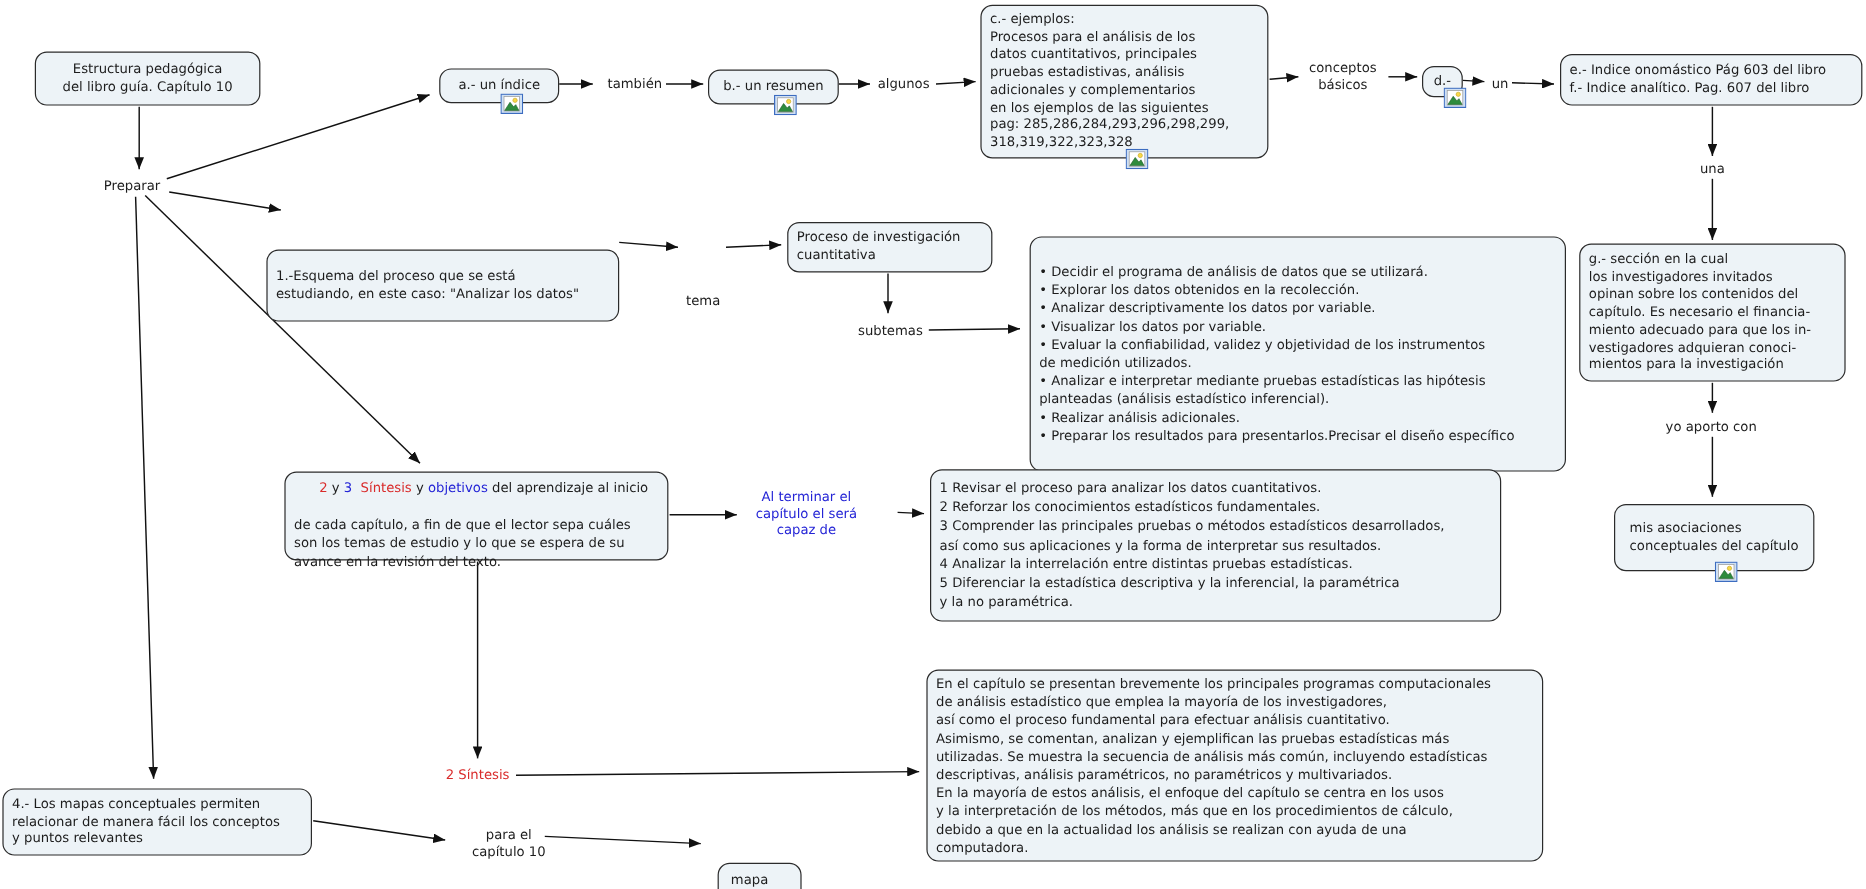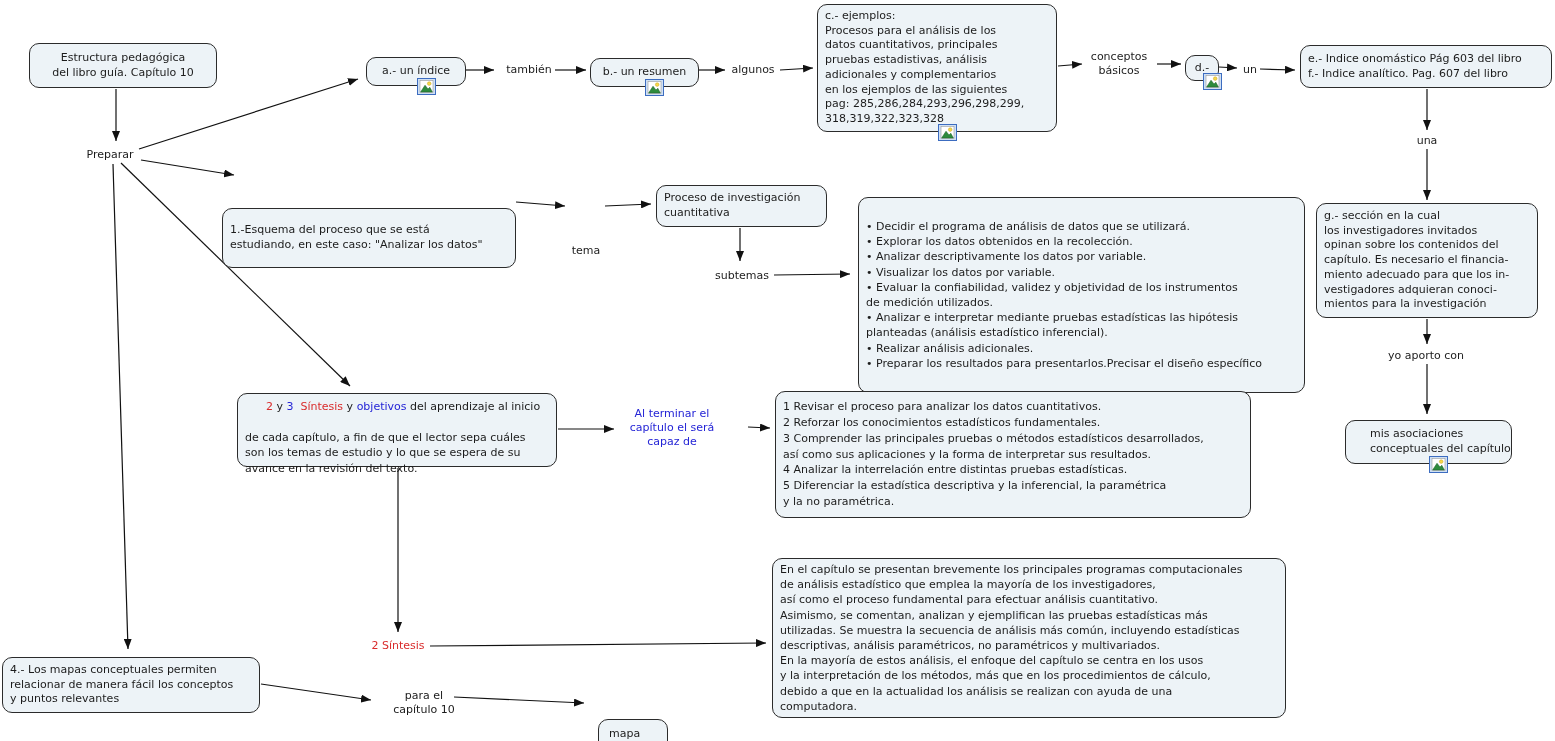--- a/index.html
+++ b/index.html
@@ -128,21 +128,21 @@
   <div class="node" style="left:1316px;top:203px;width:222px;height:115px;line-height:1.34;">
     <span>g.- sección en la cual
 los investigadores invitados
 opinan sobre los contenidos del
 capítulo. Es necesario el financia-
 miento adecuado para que los in-
 vestigadores adquieran conoci-
 mientos para la investigación</span>
   </div>
 
-  <div class="node" style="left:1345px;top:420px;width:167px;height:44px;padding-left:24px;">
+  <div class="node" style="left:1345px;top:420px;width:167px;height:56px;padding-left:12px;">
     <span>mis asociaciones
 conceptuales del capítulo</span>
     <span class="res-icon">
       <svg width="19" height="17" viewBox="0 0 19 17">
           <rect x="0.5" y="0.5" width="18" height="16" fill="#cfe0f4" stroke="#3c6cc0"></rect>
           <rect x="3" y="2.5" width="13" height="12" fill="#ffffff" stroke="#999999" stroke-width="0.6"></rect>
           <circle cx="12.2" cy="5.6" r="1.8" fill="#f7d84a" stroke="#c8a21a" stroke-width="0.5"></circle>
           <polygon points="3.6,14 8,7.2 11,11 12.8,9.2 15.4,14" fill="#2e8b3d" stroke="#1d5c28" stroke-width="0.5"></polygon>
         </svg>
     </span>

